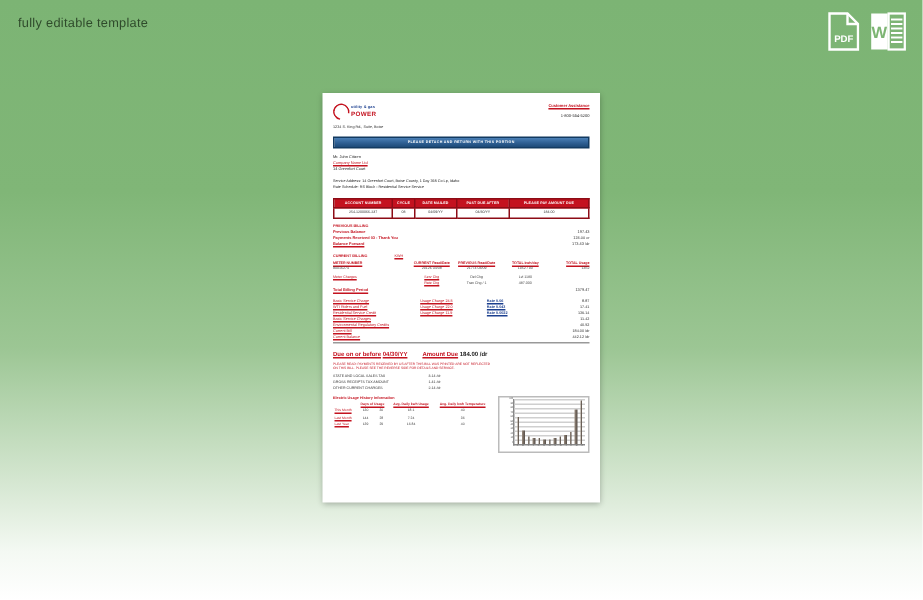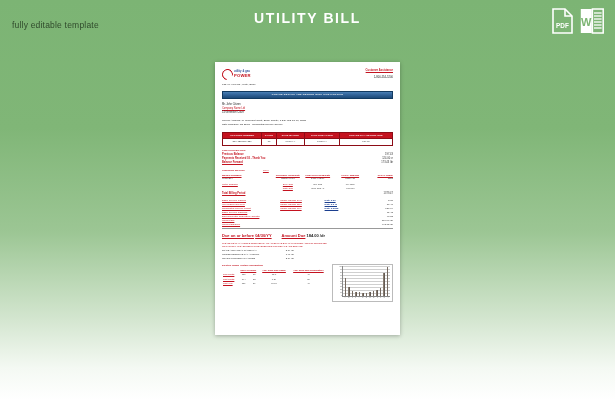--- a/index.html
+++ b/index.html
@@ -33,21 +33,20 @@
     font-weight: bold;
     color: #ffffff;
     letter-spacing: 0.3px;
     line-height: 18px;
   }
   .brand-sub {
     font-size: 8.5px;
     color: #2f4a2b;
     line-height: 14px;
     letter-spacing: 0.2px;
-    margin-top: 10px;
   }
   .page-title {
     position: absolute;
     left: 0; right: 0;
     top: 10px;
     text-align: center;
     font-size: 14px;
     font-weight: bold;
     color: #ffffff;
     letter-spacing: 1.6px;
@@ -350,21 +349,20 @@
 </style>
 </head>
 <body>
 
 <div class="top-bar">
 
   <div class="brand">
     <div class="brand-sub">fully editable template</div>
   </div>
 
-  <div class="page-title">UTILITY BILL</div>
 
   <div class="file-icons">
     <div class="fi">
       <svg width="21" height="26" viewBox="0 0 21 26">
         <path d="M1 1 h12 l7 7 v17 H1 Z" fill="none" stroke="#ffffff" stroke-width="1.6"></path>
         <path d="M13 1 v7 h7" fill="none" stroke="#ffffff" stroke-width="1.6"></path>
         <text x="10.5" y="20" font-family="Liberation Sans, sans-serif" font-size="6.4" font-weight="bold" fill="#ffffff" text-anchor="middle">PDF</text>
       </svg>
     </div>
     <div class="fi">

